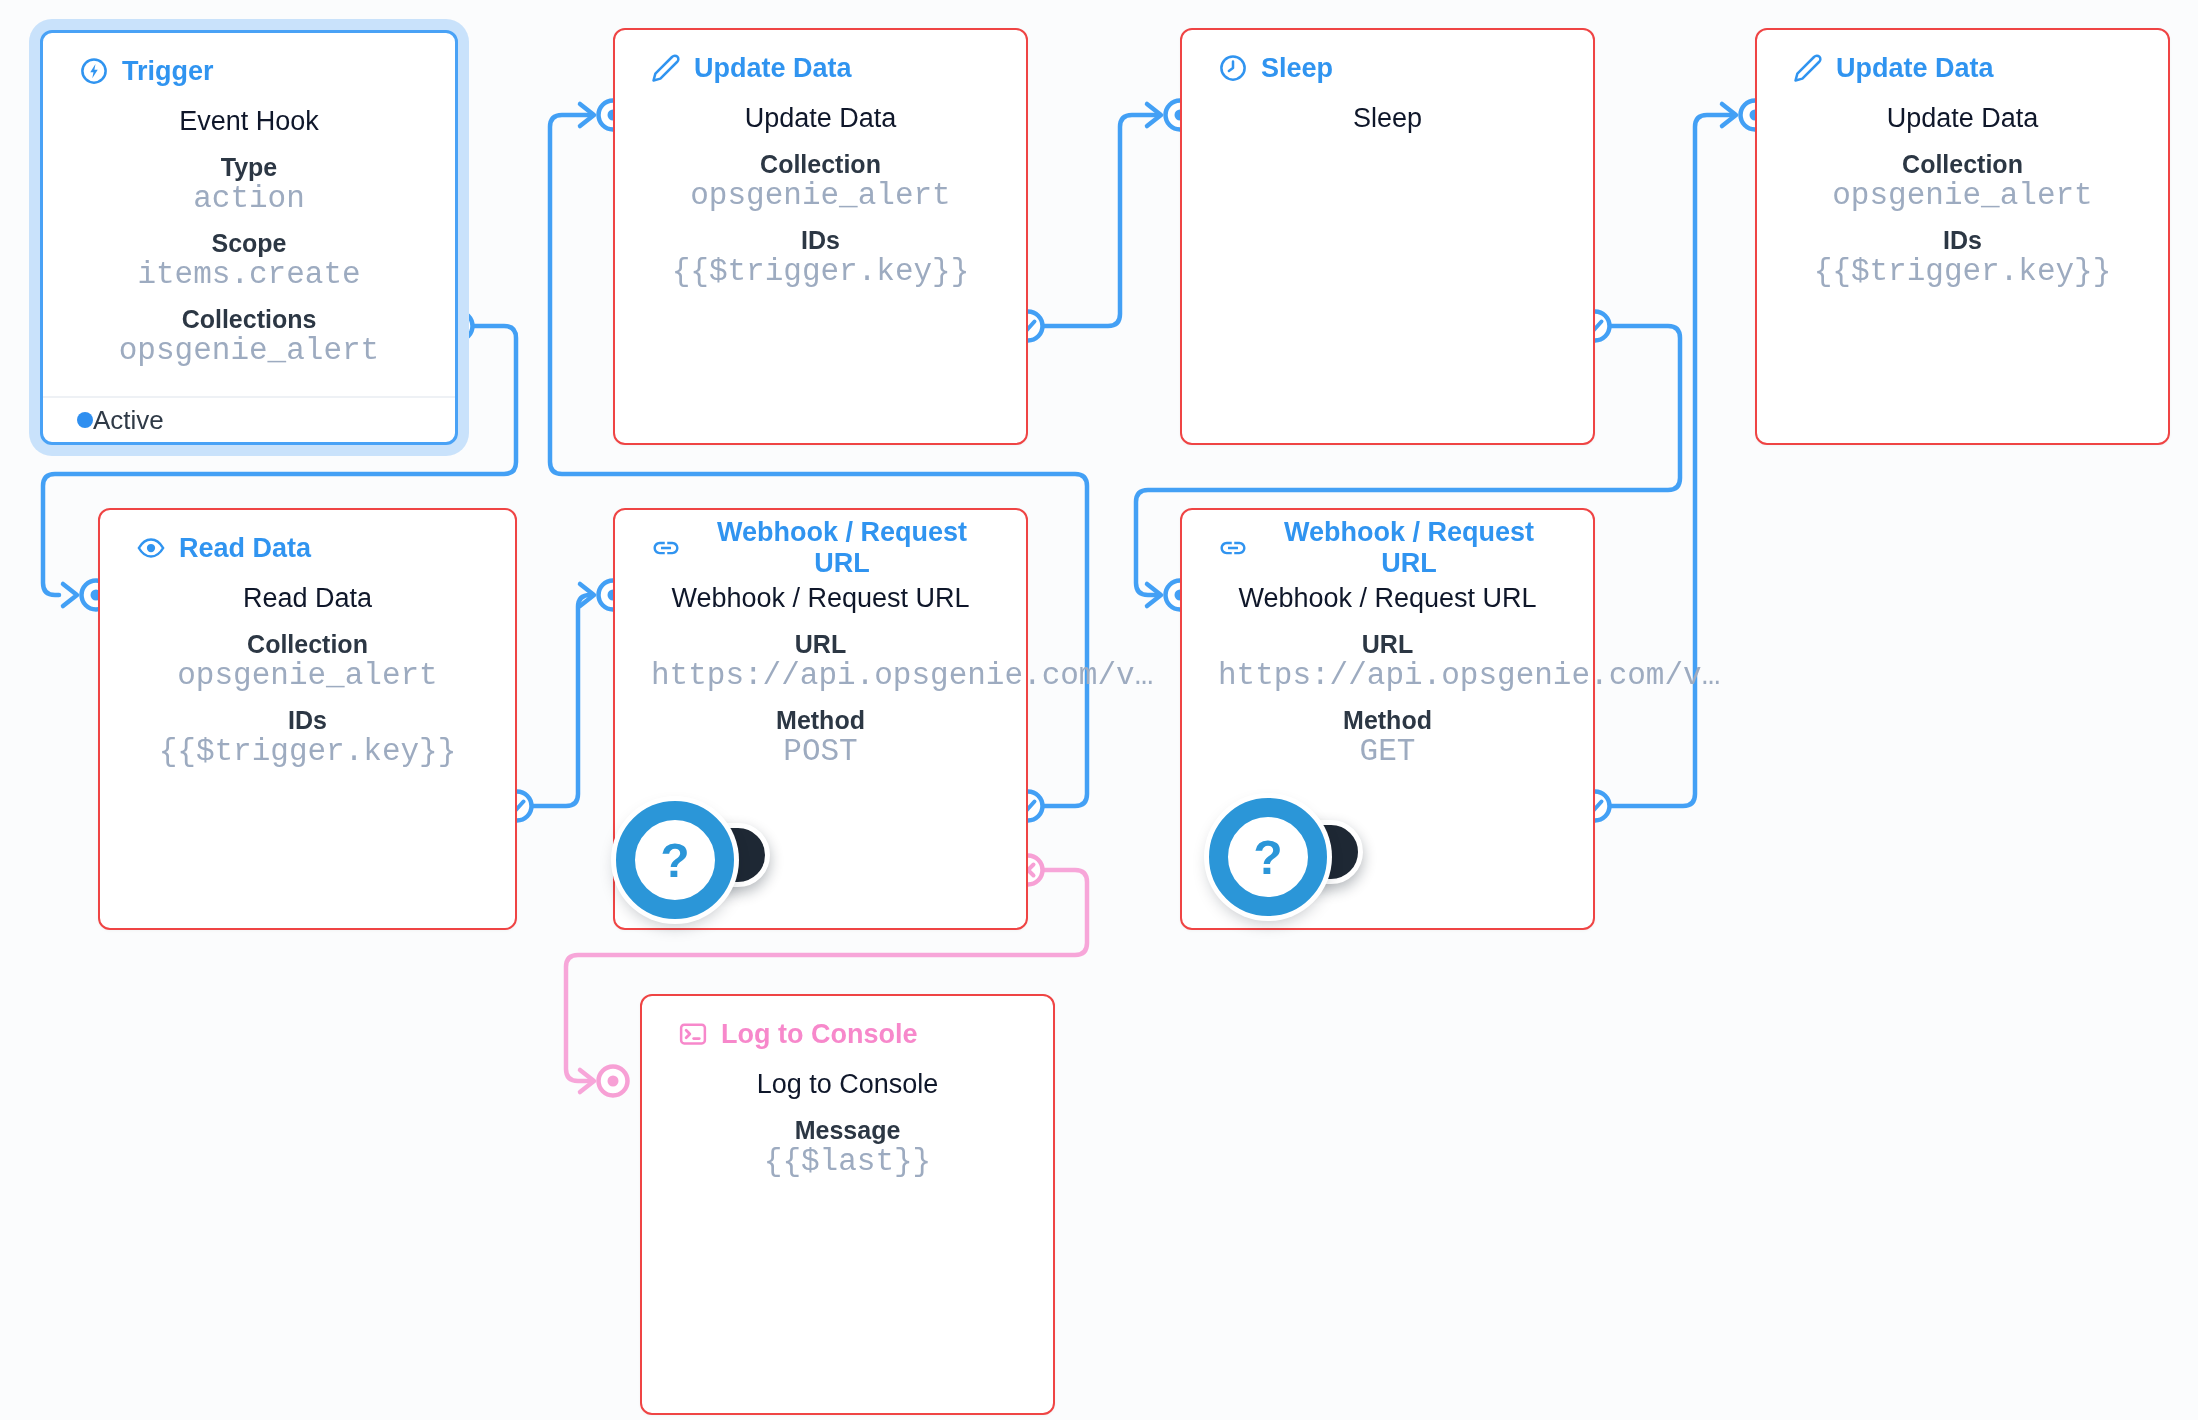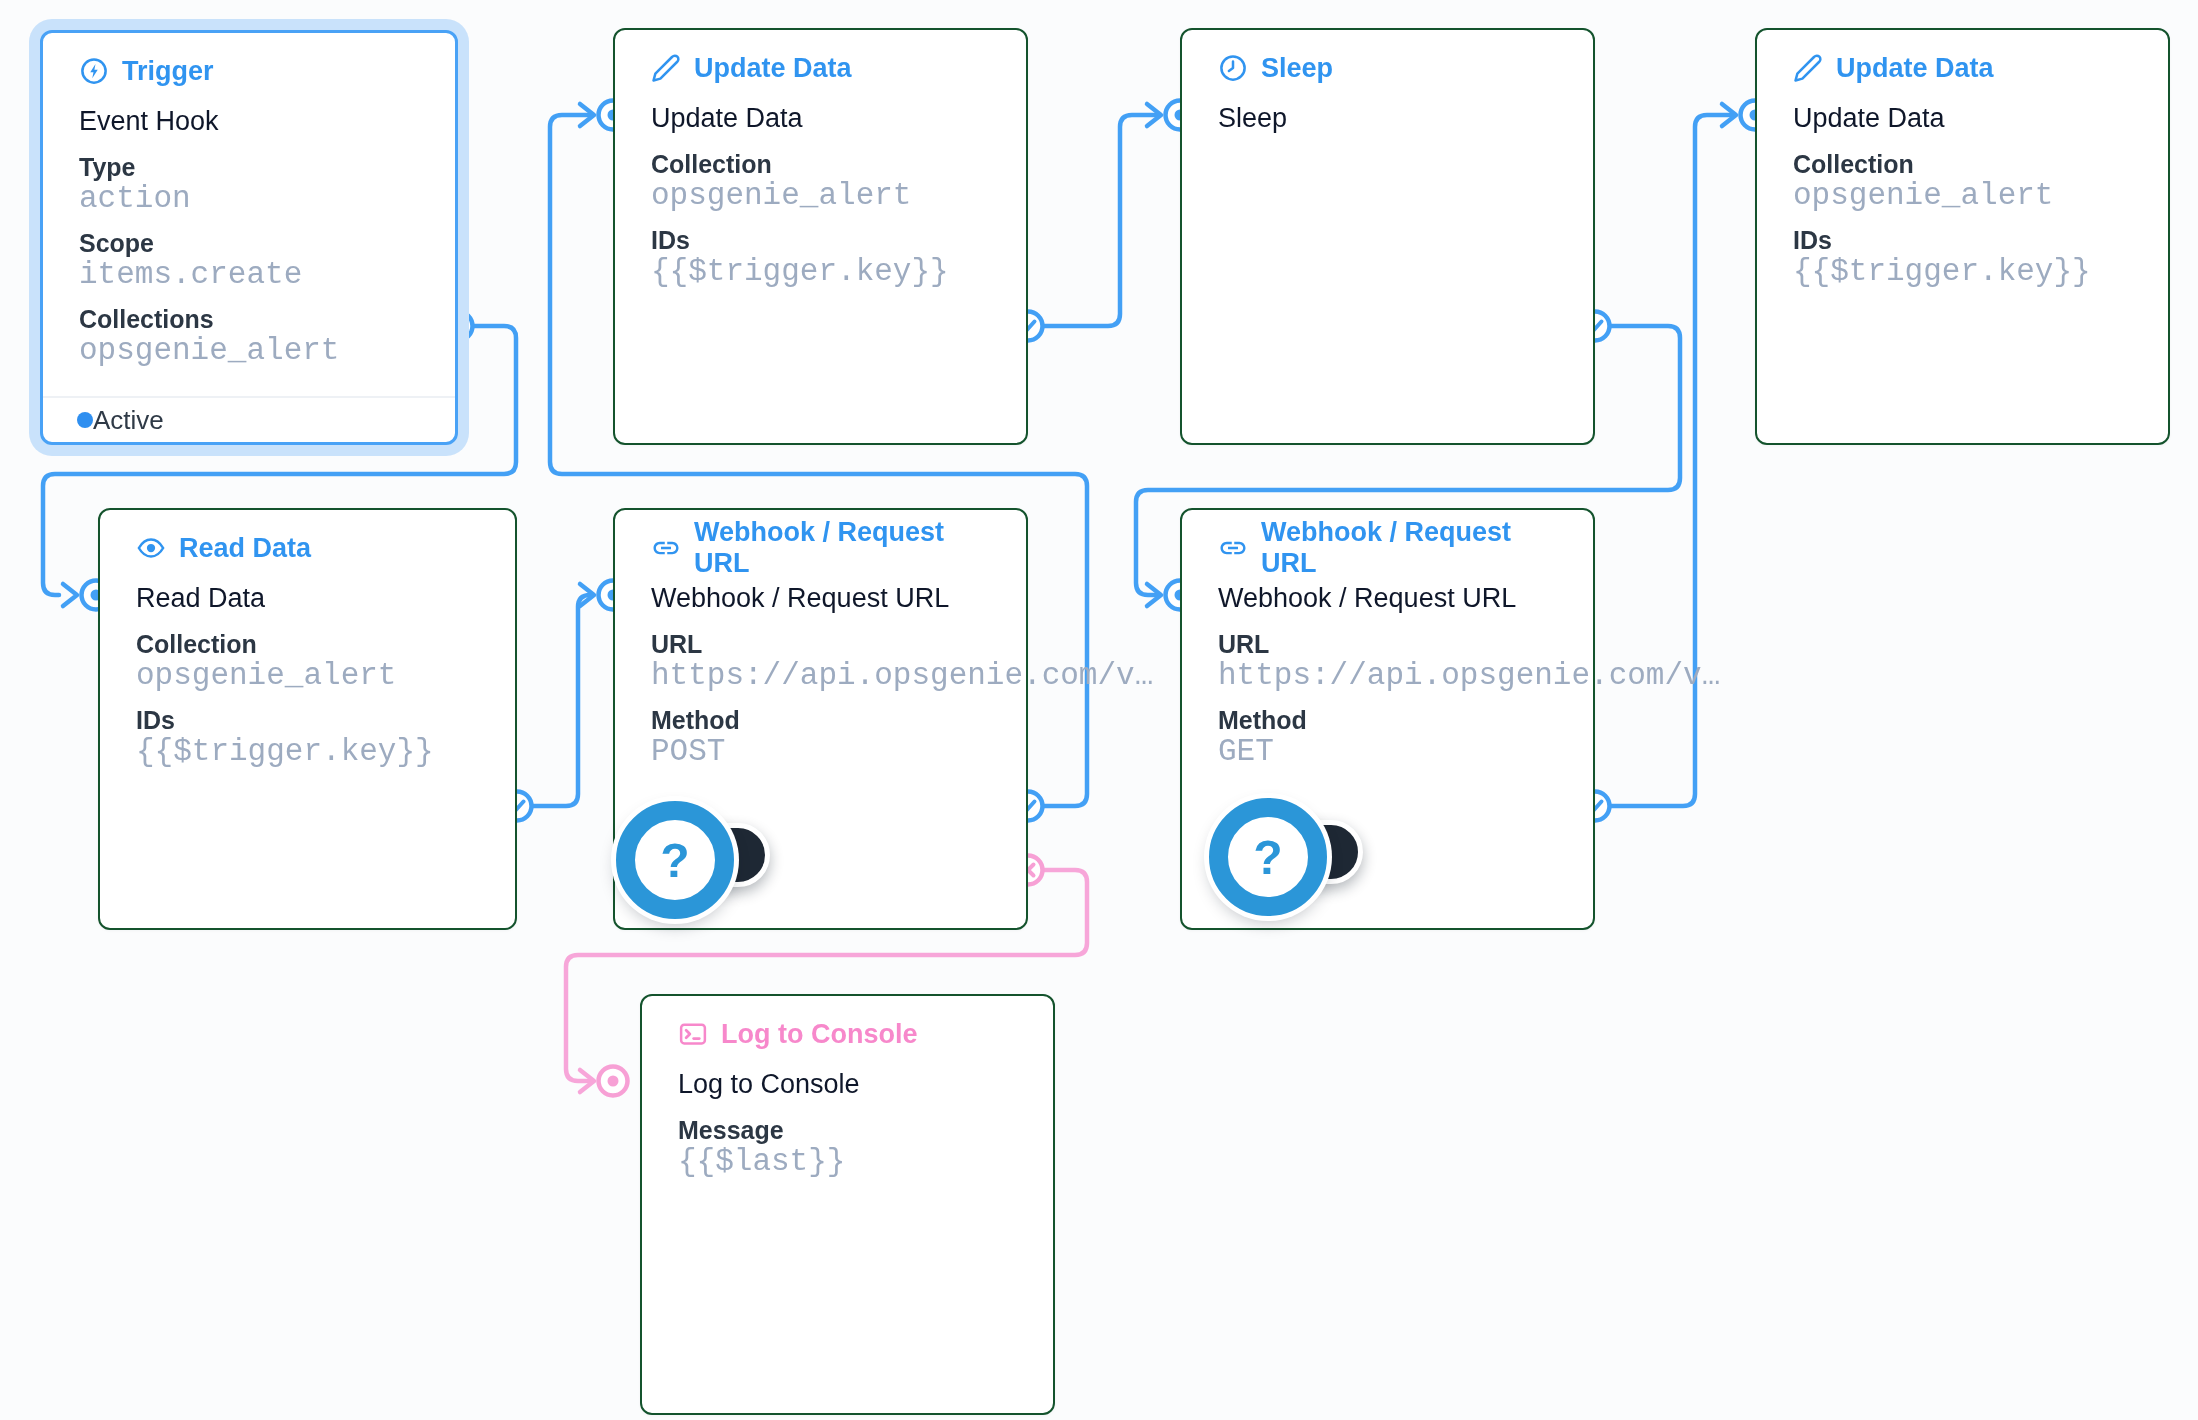--- a/index.html
+++ b/index.html
@@ -1,24 +1,24 @@
 <!DOCTYPE html>
 <html><head>
 <meta charset="utf-8">
 <style>
   html,body{margin:0;padding:0;background:#fbfcfd;}
   .canvas{position:relative;width:2198px;height:1420px;overflow:hidden;
-          font-family:"Liberation Sans","DejaVu Sans",sans-serif;background:#fbfcfd;}
+          font-family:"Liberation Sans","DejaVu Sans",sans-serif;background:#fbfcfd;text-align:center;}
   svg.wires{position:absolute;left:0;top:0;z-index:1;}
   .wire{fill:none;stroke:#43a0f5;stroke-width:4.5;stroke-linecap:round;stroke-linejoin:round;}
   .wire.pink{stroke:#f7a6d9;}
   .chev{fill:none;stroke:#43a0f5;stroke-width:4.5;stroke-linecap:round;stroke-linejoin:round;}
   .chev.pink{stroke:#f7a6d9;}
 
-  .card{position:absolute;background:#fff;border:2px solid #14532d;border-radius:12px;
+  .card{position:absolute;background:#fff;border:2px solid #ef4444;border-radius:12px;
         box-shadow:0 1px 3px rgba(25,39,59,.04);z-index:2;box-sizing:border-box;}
   .card.selected{border:3px solid #49a2f6;box-shadow:0 0 0 11px #c9e2fb;}
   .card-inner{padding:20px 36px 0 36px;}
   .card-title{display:flex;align-items:center;gap:13px;height:36px;
               font-size:27px;font-weight:700;color:#3094f0;}
   .card-title.pink{color:#f788cb;}
   .ticon{display:flex;align-items:center;}
   .ticon svg{width:30px;height:30px;}
   .node-name{margin-top:15px;font-size:27px;line-height:34px;color:#0f172a;}
   .field{margin-top:13px;}

